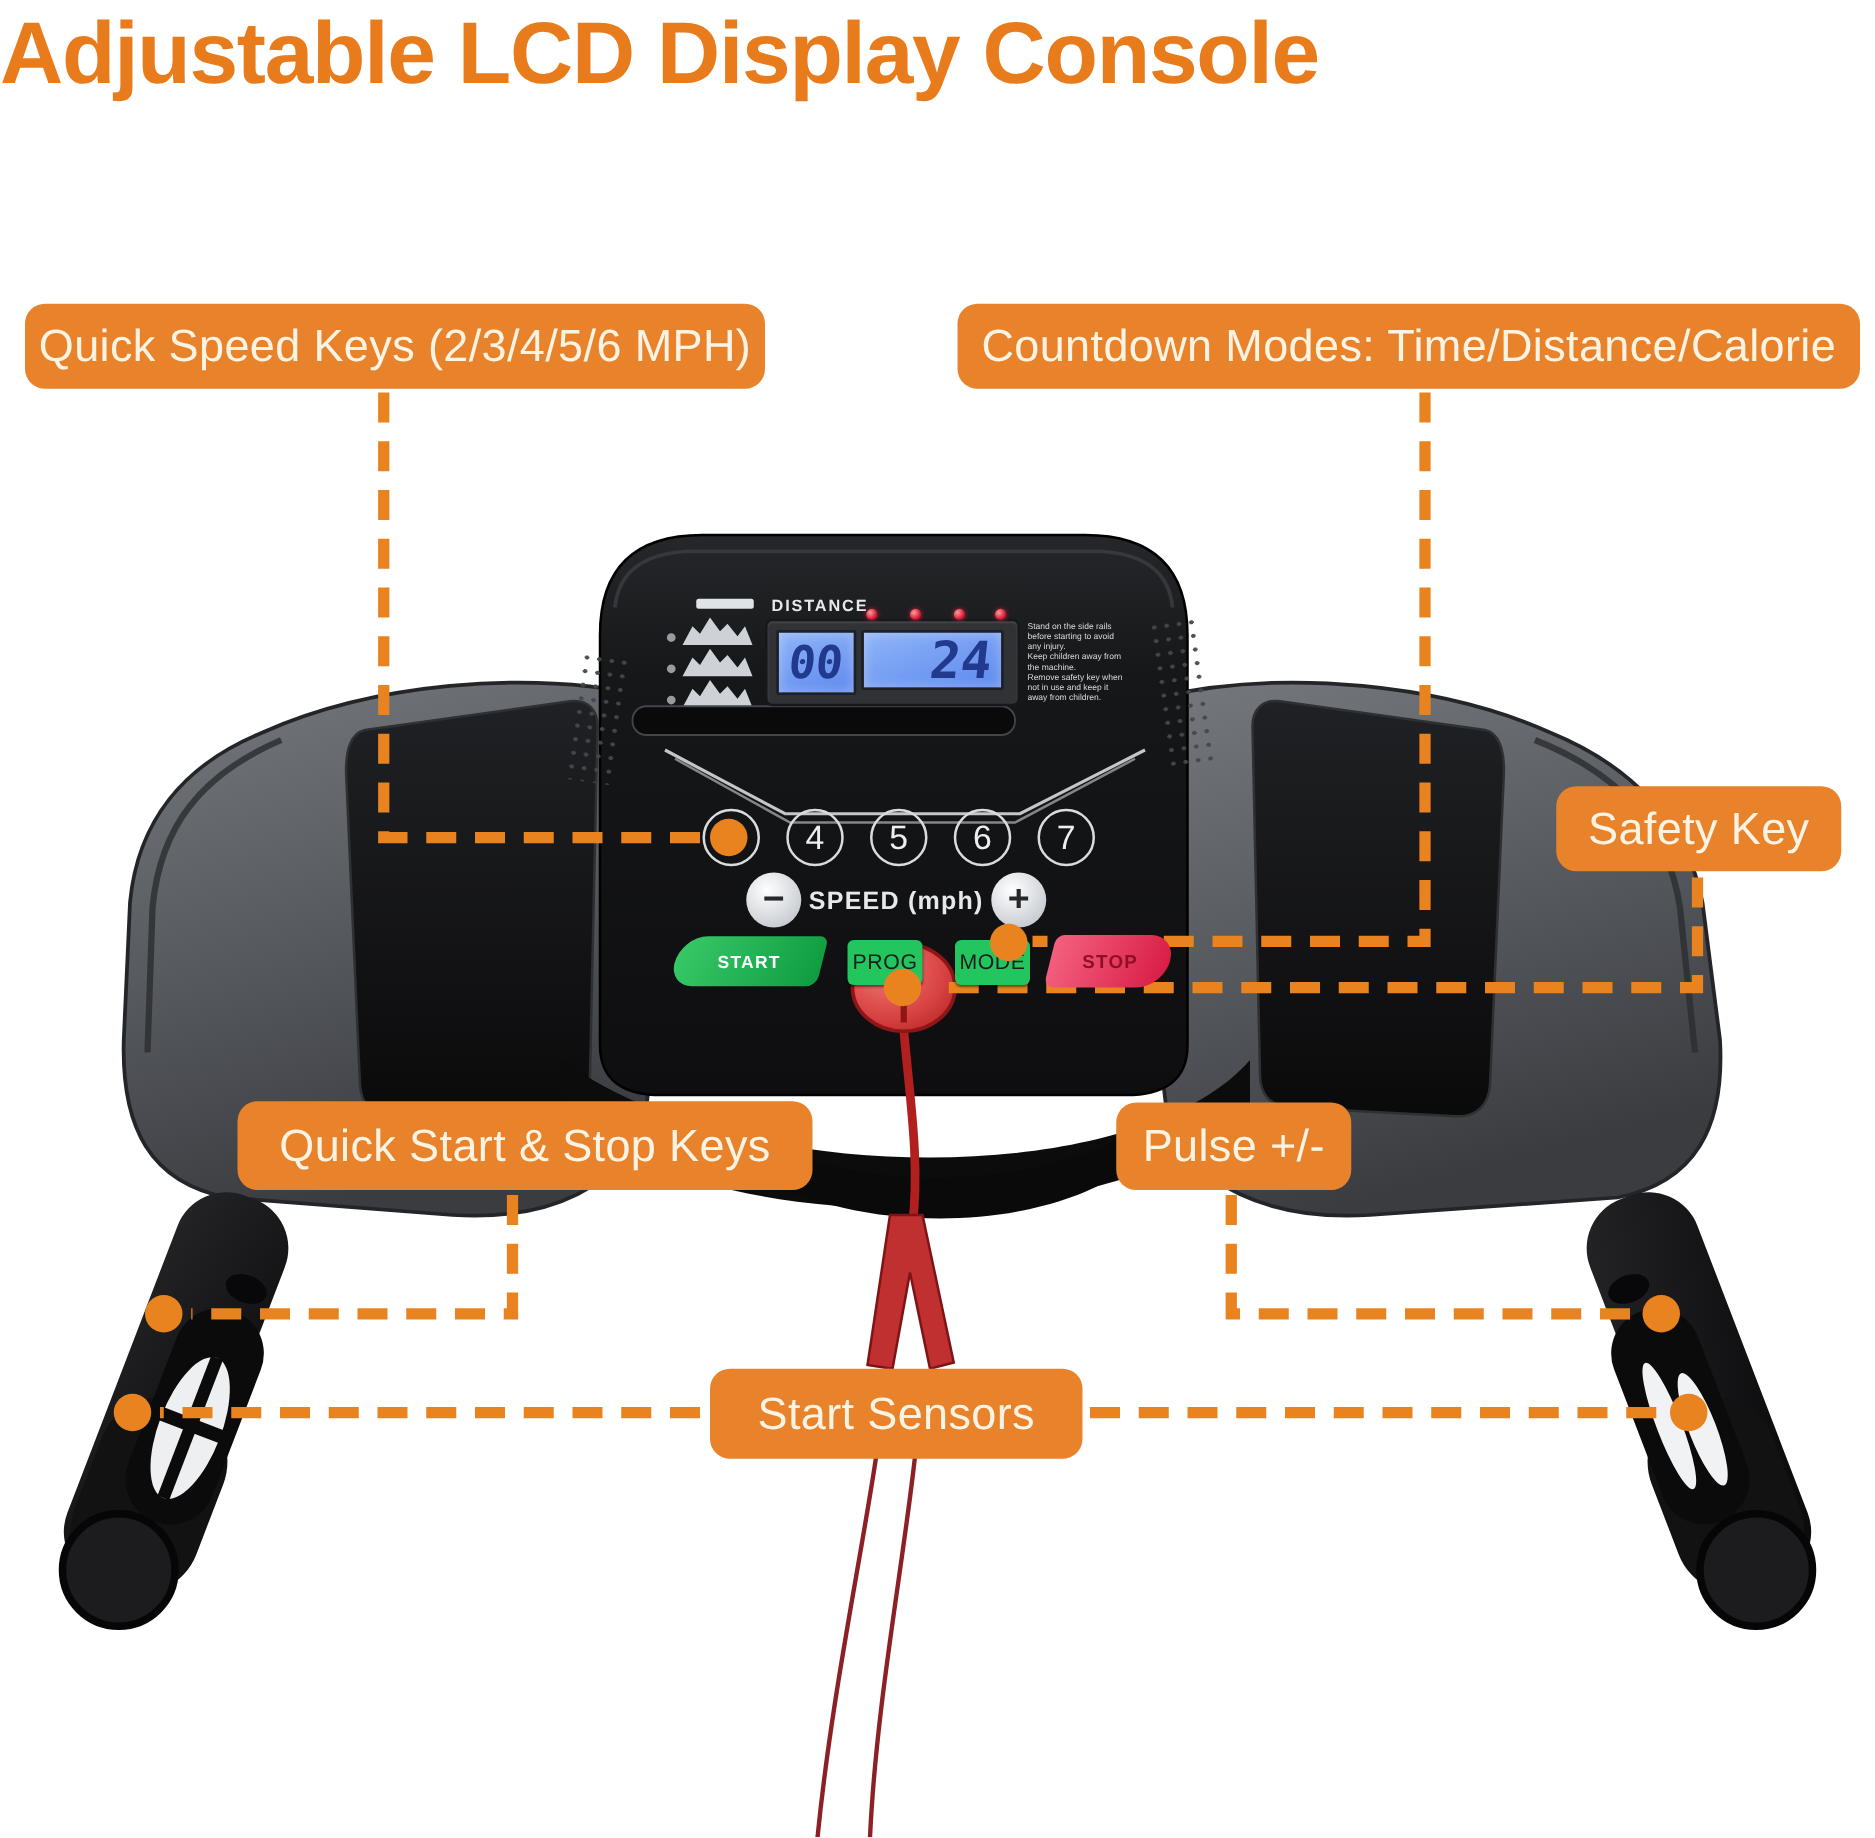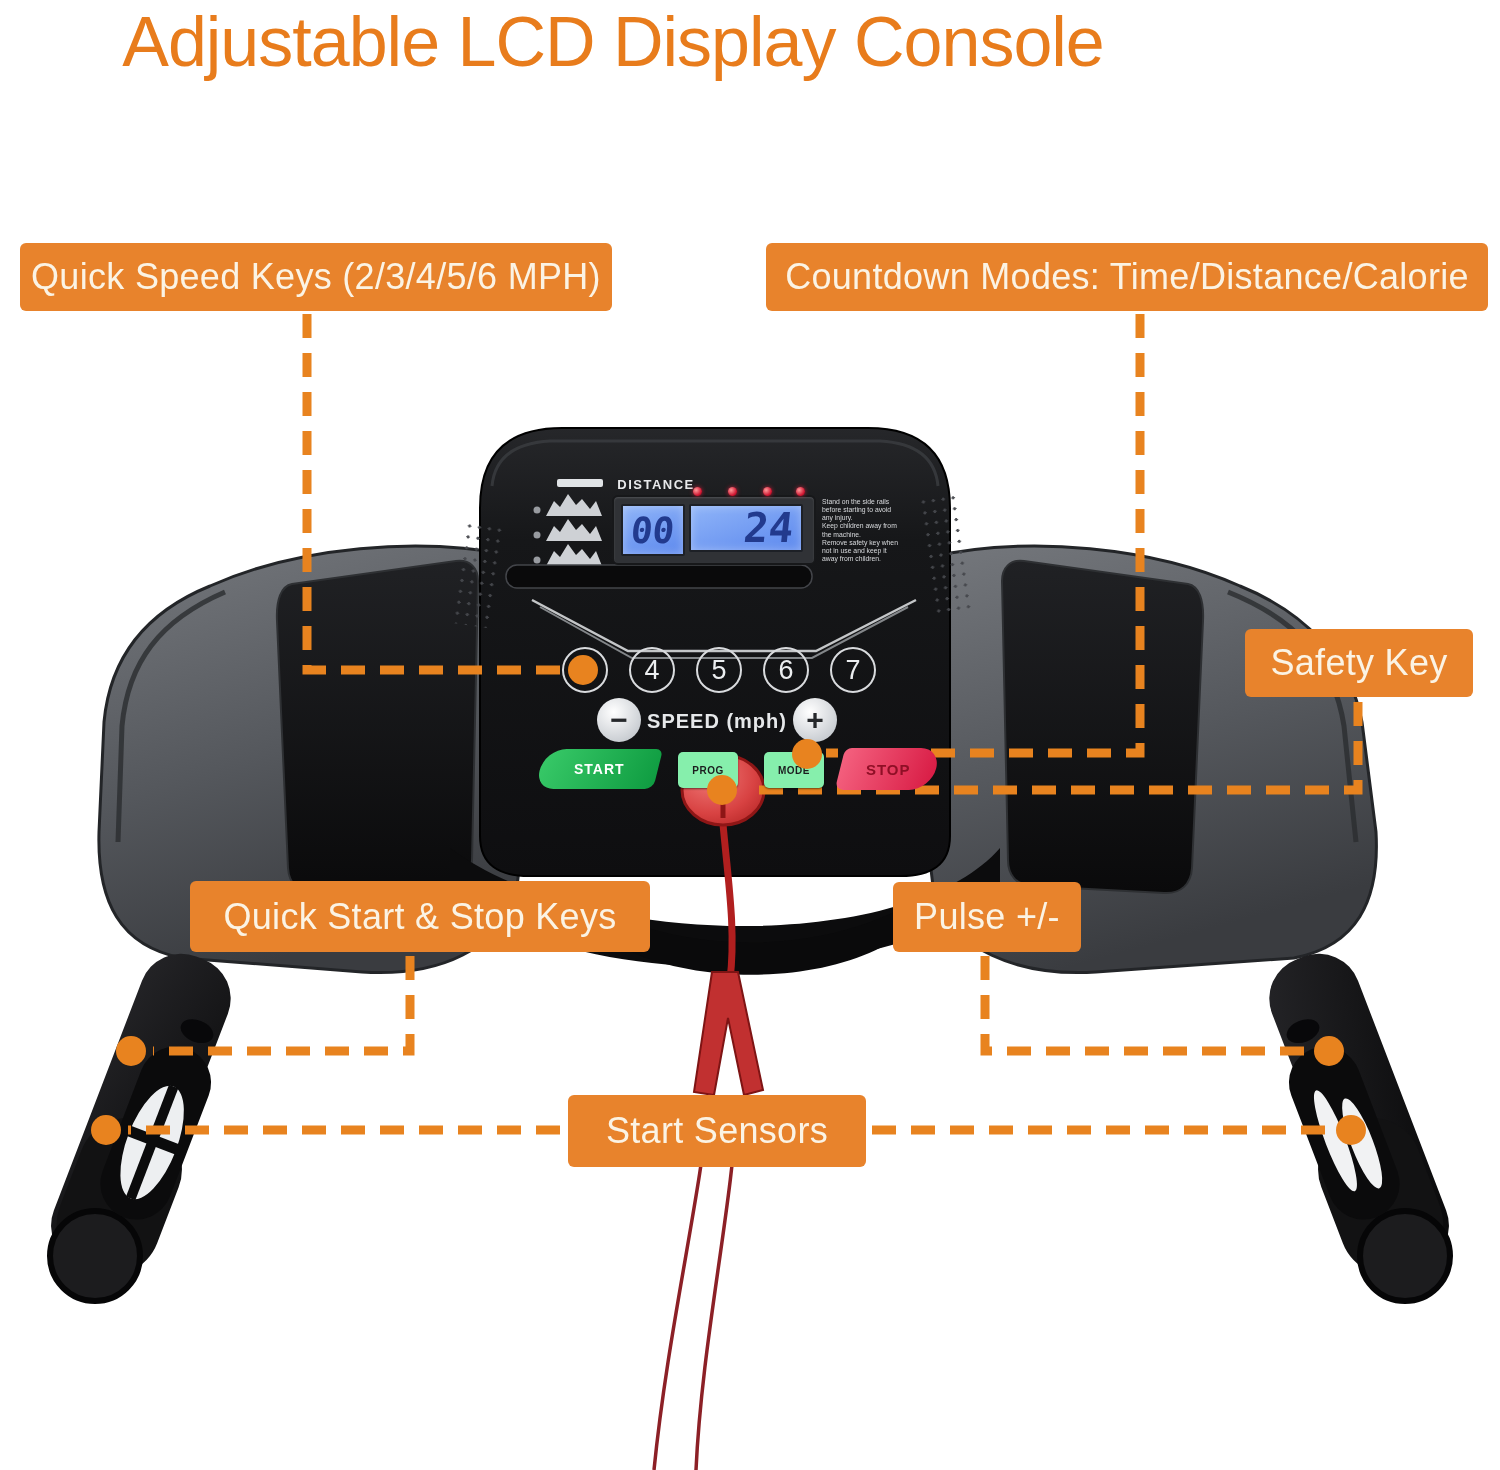--- a/index.html
+++ b/index.html
@@ -1,24 +1,24 @@
 <!DOCTYPE html>
 <html><head>
 <meta charset="utf-8">
 <style>
   html,body{margin:0;padding:0;background:#ffffff;}
   .stage{position:relative;width:1500px;height:1470px;background:#ffffff;overflow:hidden;
          font-family:"Liberation Sans",sans-serif;}
   .abs{position:absolute;}
 
-  .page-title{left:0;top:2px;width:1226px;text-align:center;
-    font-size:70px;font-weight:normal;letter-spacing:-1px;color:#E87C1C;}
+  .page-title{left:0;top:2px;width:1226px;text-align:left;
+    font-size:70px;font-weight:bold;letter-spacing:-1px;color:#E87C1C;}
 
   
-  .callout{background:#E8832C;border-radius:6px;color:#FBF3E4;
+  .callout{background:#E8832C;border-radius:16px;color:#FBF3E4;
     display:flex;align-items:center;justify-content:center;
     font-size:36px;letter-spacing:.3px;white-space:nowrap;z-index:30;}
 
   
   .dot{width:30px;height:30px;border-radius:50%;background:#E8831F;z-index:25;}
 
   
   .c-txt{color:#e8e9eb;z-index:10;}
   .distance{left:604px;top:477px;width:104px;text-align:center;
     font-size:13px;font-weight:bold;letter-spacing:1.5px;}
@@ -53,22 +53,22 @@
     display:flex;align-items:center;justify-content:center;z-index:10;}
   .speed-unit{left:642px;top:710px;width:150px;text-align:center;
     font-size:20px;font-weight:bold;letter-spacing:1px;color:#e6e8ea;z-index:10;}
 
   .btn{display:flex;align-items:center;justify-content:center;z-index:10;}
   .btn-start{left:540px;top:749px;width:118px;height:40px;
     background:linear-gradient(105deg,#38c968,#0f9c41);
     border-radius:26px 8px 10px 22px;transform:skewX(-14deg);
     color:#ffffff;font-size:14px;font-weight:bold;letter-spacing:1px;}
   .btn-start span{transform:skewX(14deg);}
-  .btn-white{width:60px;height:36px;top:752px;background:#86efac;border-radius:5px;
-    color:#1c1d1f;font-size:10px;font-weight:bold;letter-spacing:.5px;
+  .btn-white{width:60px;height:36px;top:752px;background:#22c55e;border-radius:5px;
+    color:#1c1d1f;font-size:17px;font-weight:normal;letter-spacing:.5px;
     box-shadow:0 1px 2px rgba(0,0,0,.5);}
   .btn-stop{left:840px;top:748px;width:96px;height:42px;
     background:linear-gradient(100deg,#f4617f,#d81b44);
     border-radius:8px 24px 26px 10px;transform:skewX(-14deg);
     color:#8f0f26;font-size:15px;font-weight:bold;letter-spacing:1px;}
   .btn-stop span{transform:skewX(14deg);}
 
   .grille{z-index:9;background-image:radial-gradient(circle,#45474c 1.6px,transparent 1.8px);
     background-size:10px 11px;opacity:.95;}
 </style>

